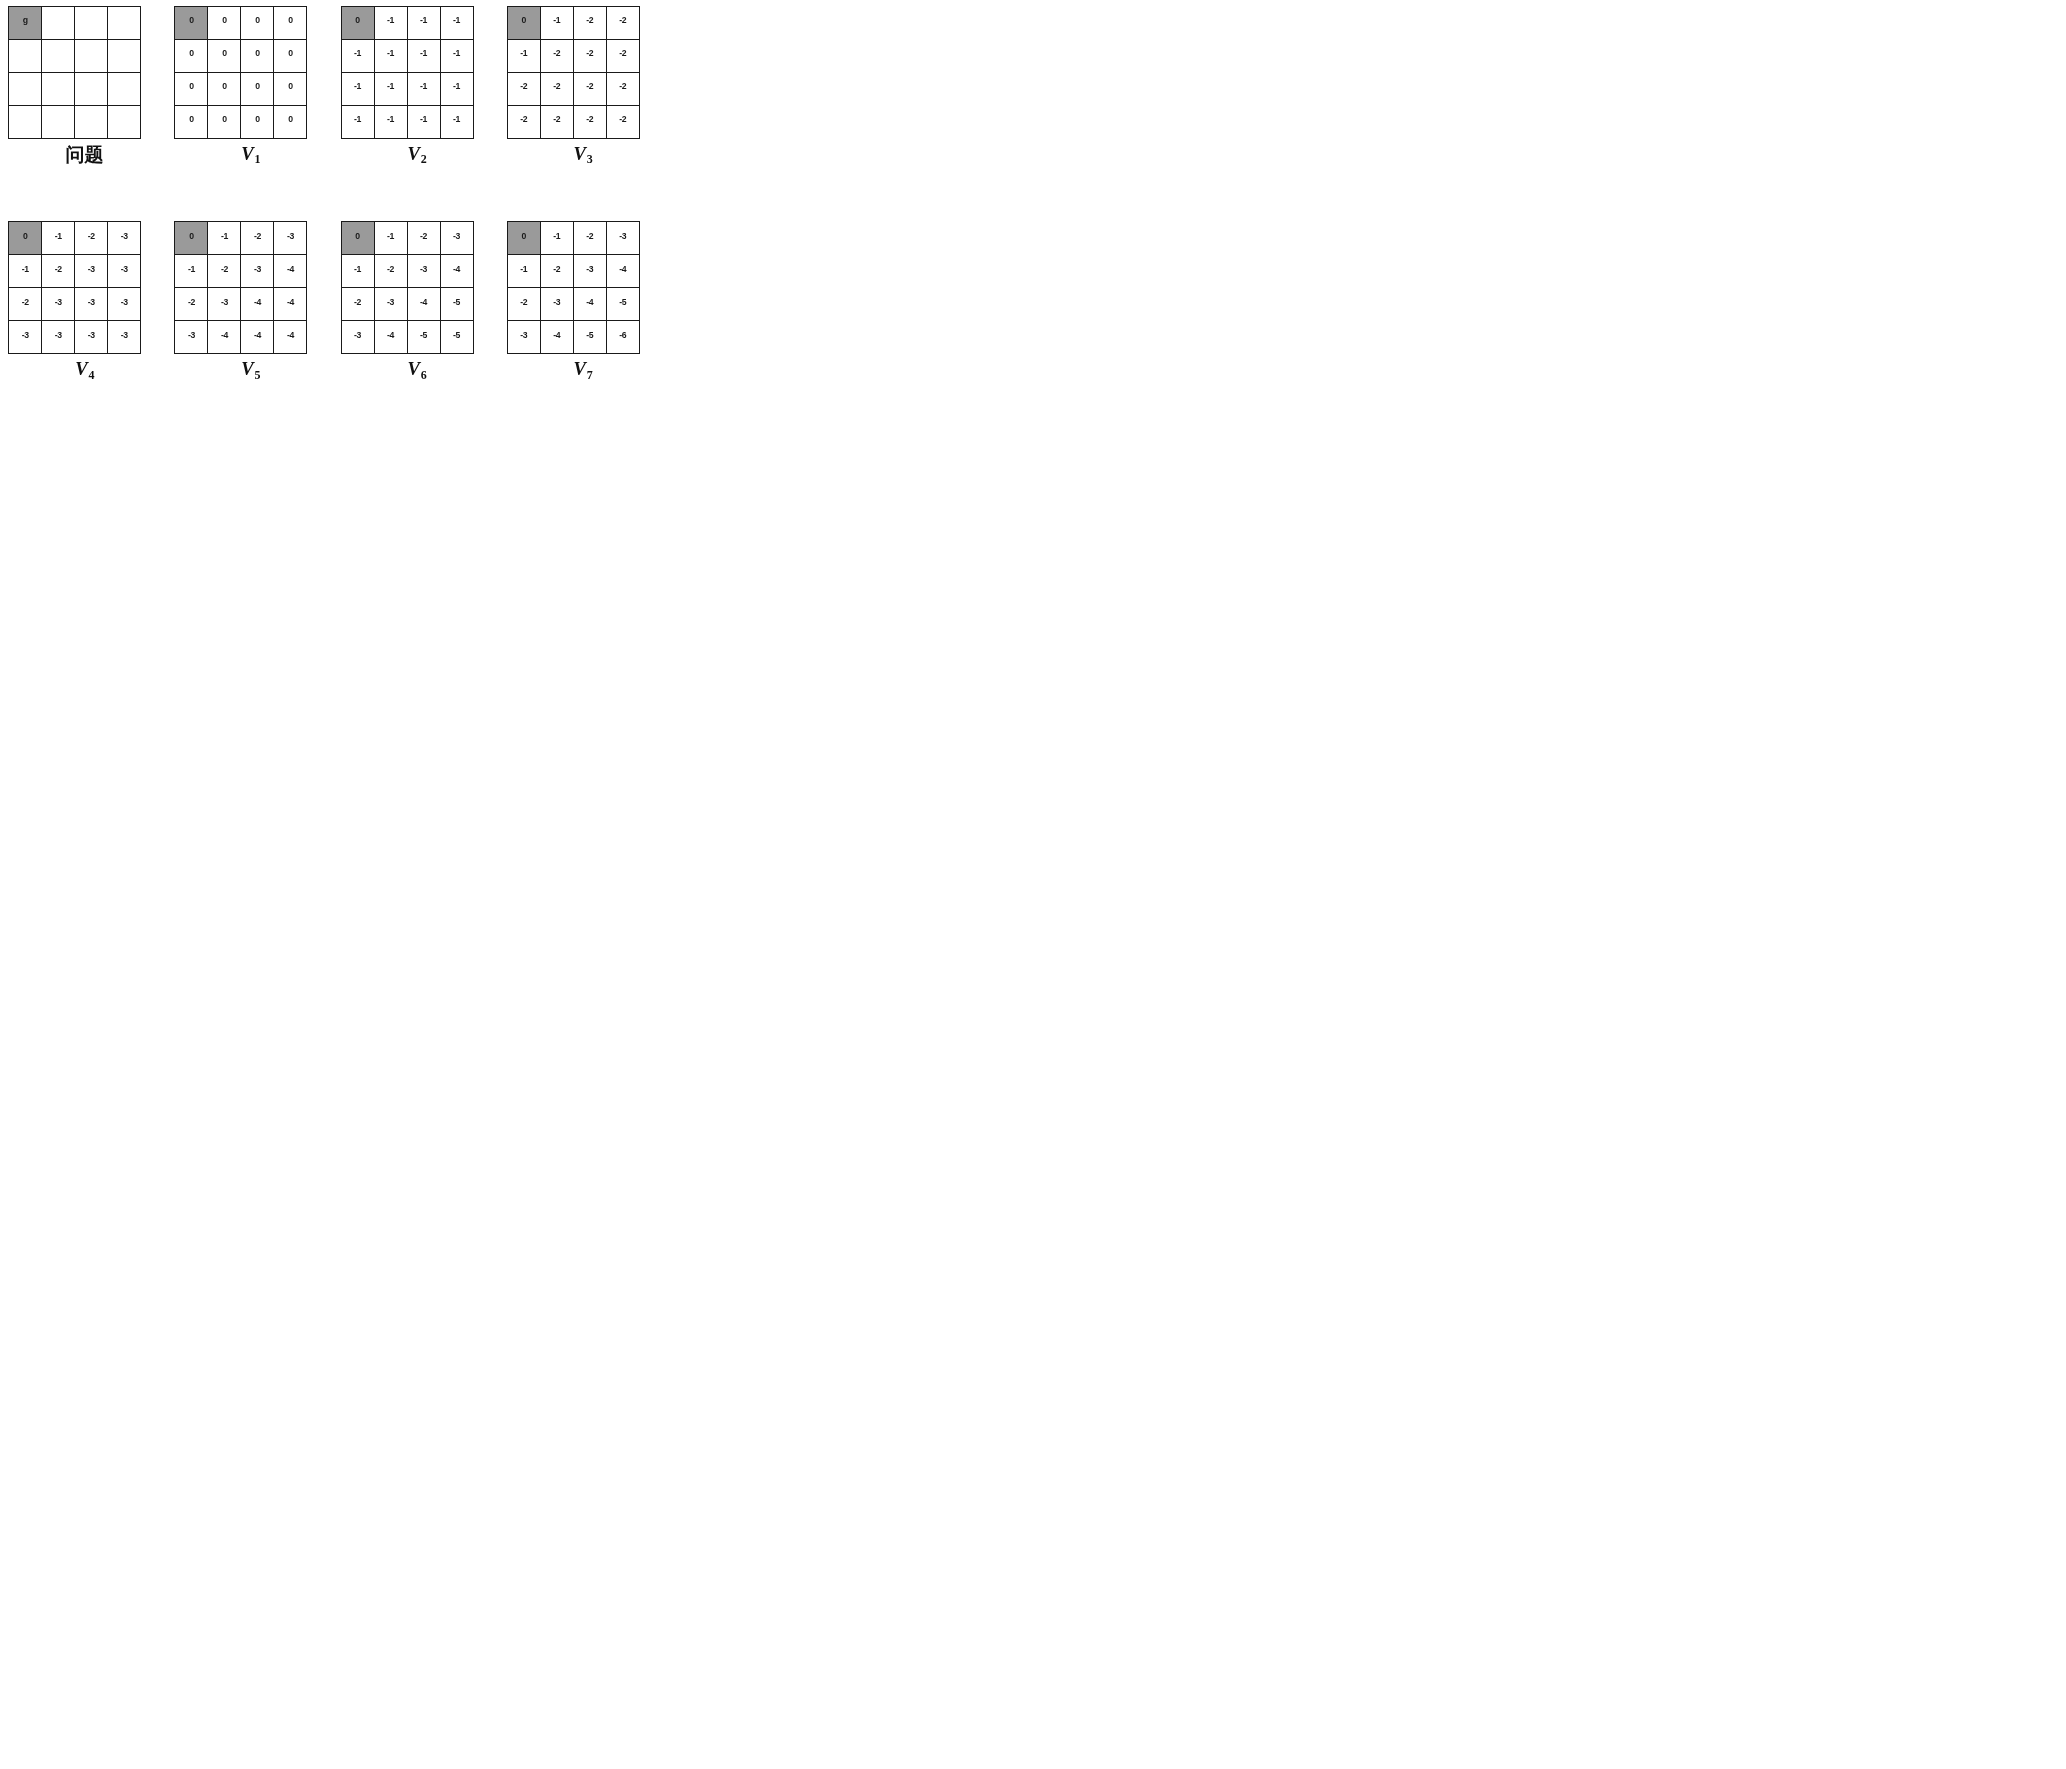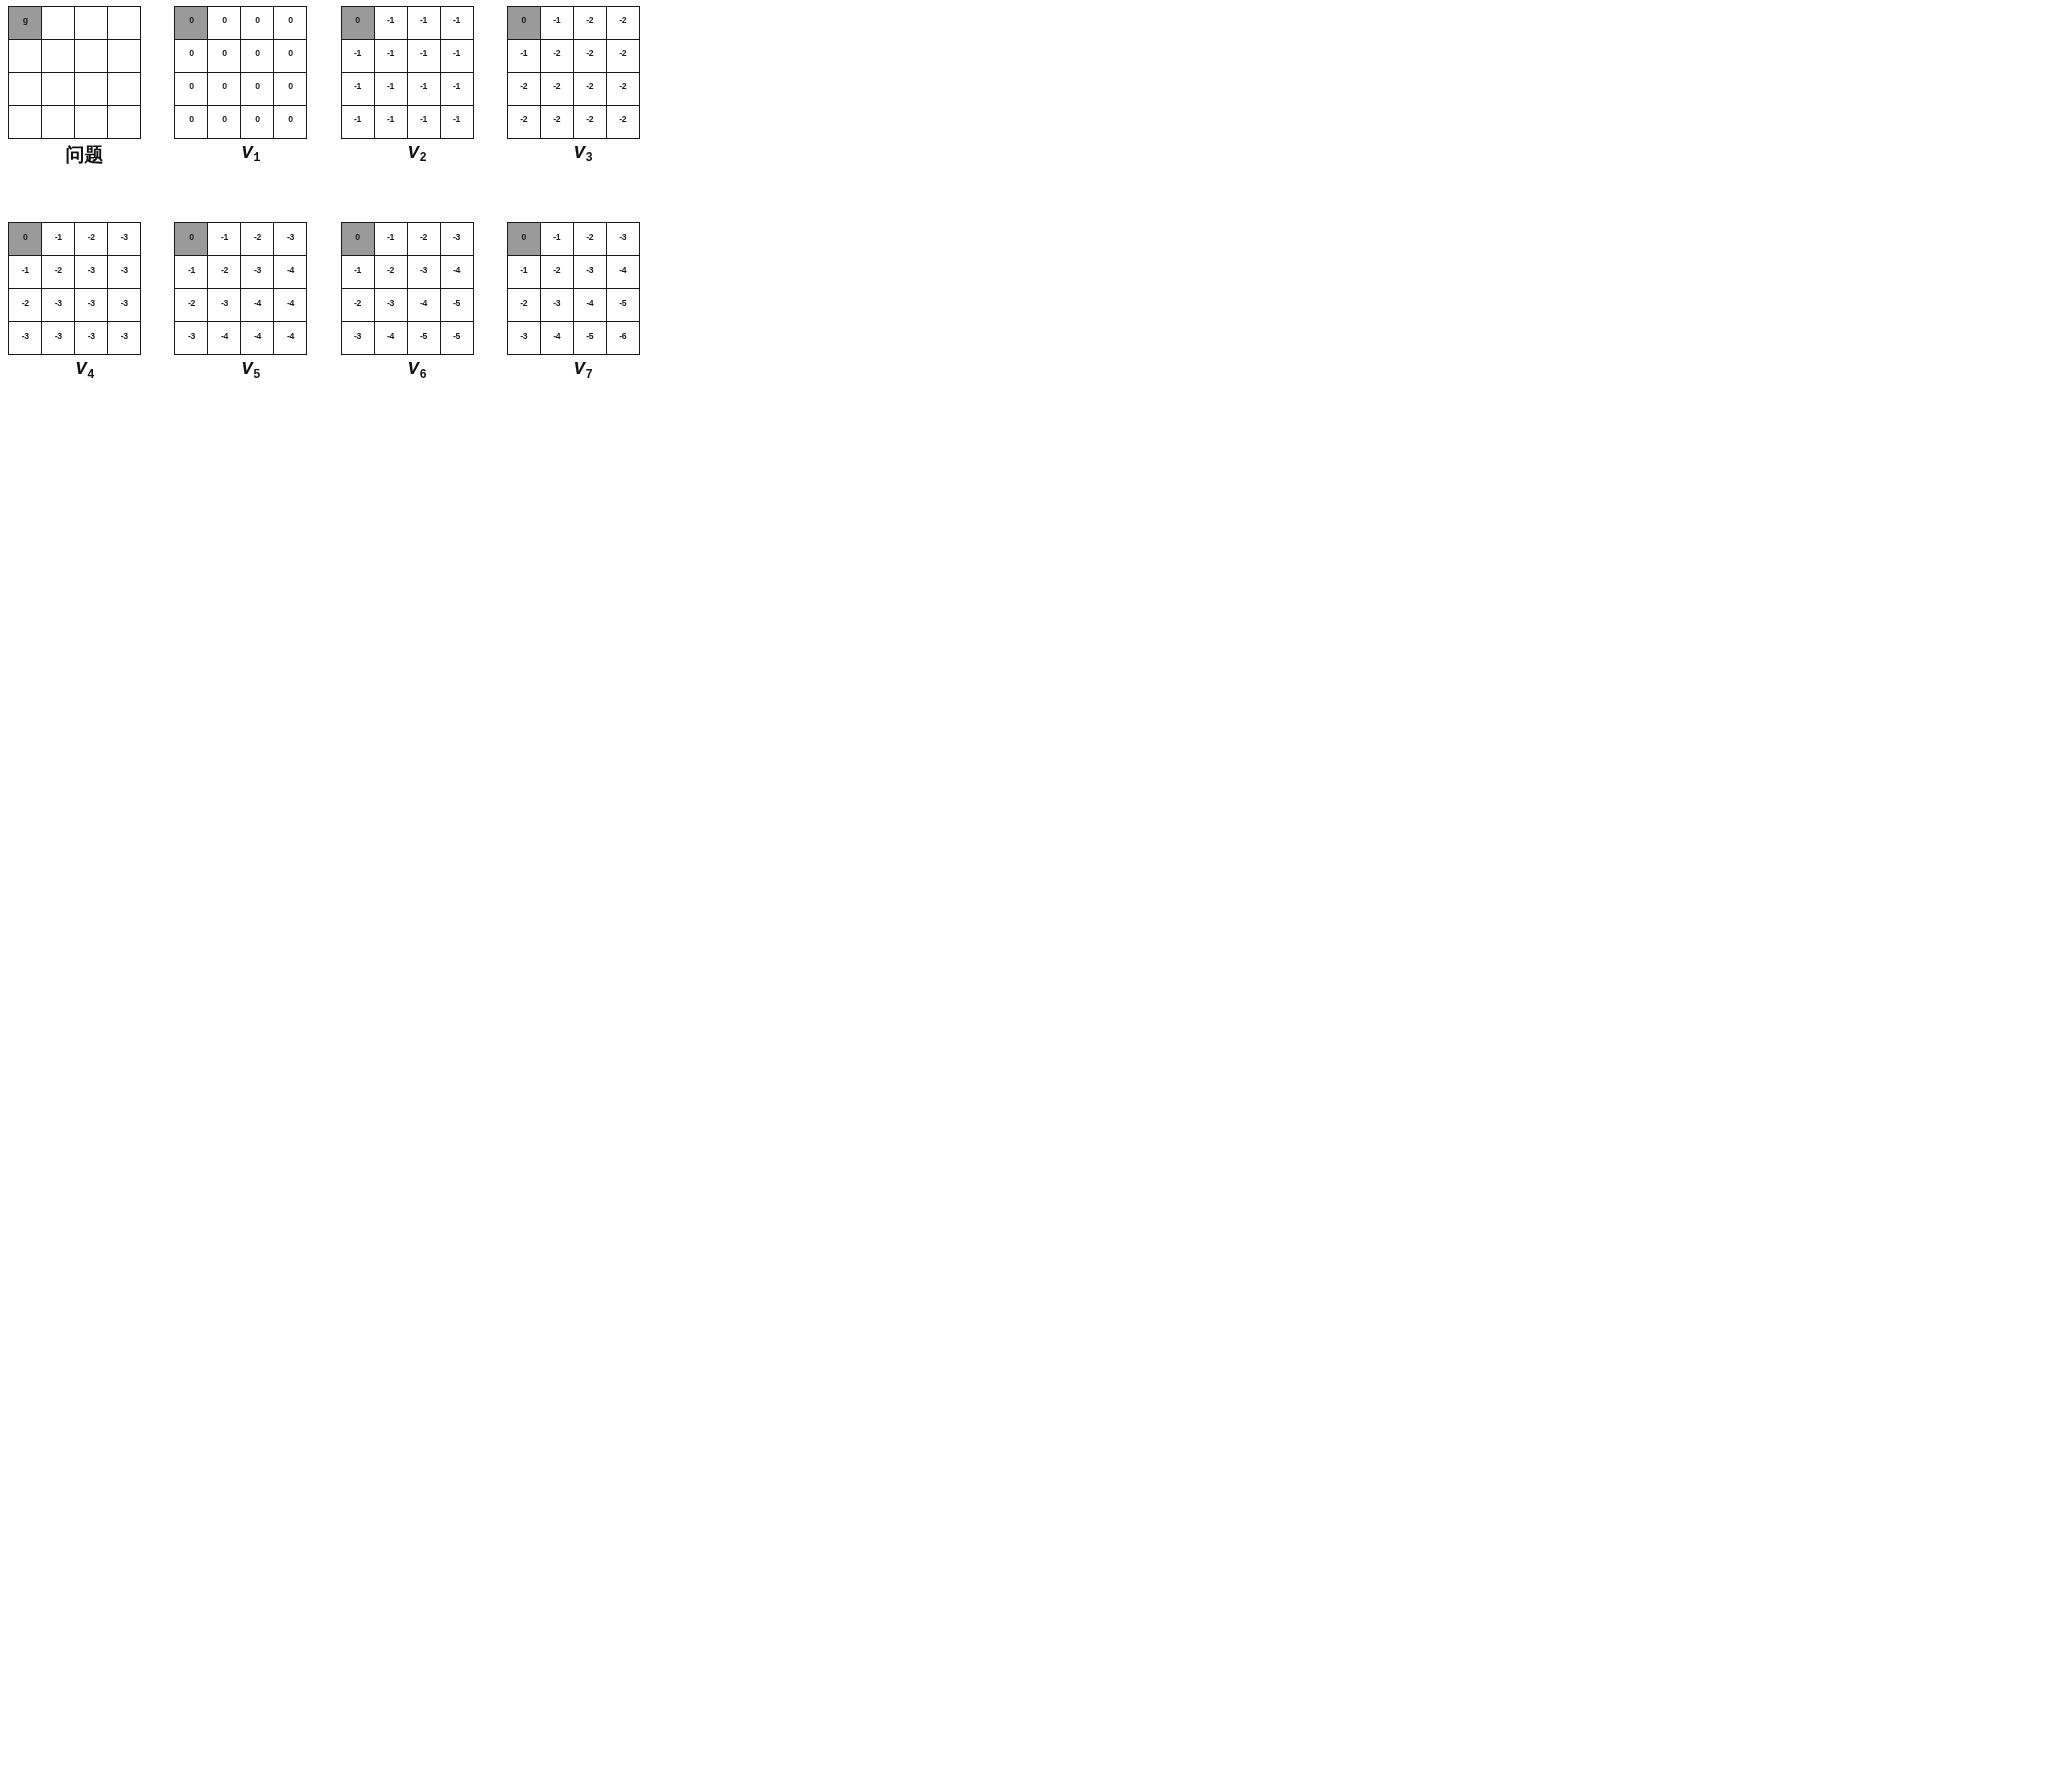--- a/index.html
+++ b/index.html
@@ -56,21 +56,21 @@
     color: #111111;
     line-height: 1;
     margin-left: 20px;
   }
   .label.cjk {
     font-family: "Liberation Serif", serif;
     font-weight: bold;
     font-size: 19px;
   }
   .label.math {
-    font-family: Liberation Mono, monospace;
+    font-family: Liberation Serif, serif;
     font-weight: bold;
     font-style: italic;
     font-size: 18.6px;
     text-align: right;
   }
   .label .label-sub {
     font-style: normal;
     font-weight: bold;
     font-size: 12px;
     vertical-align: -3.7px;

